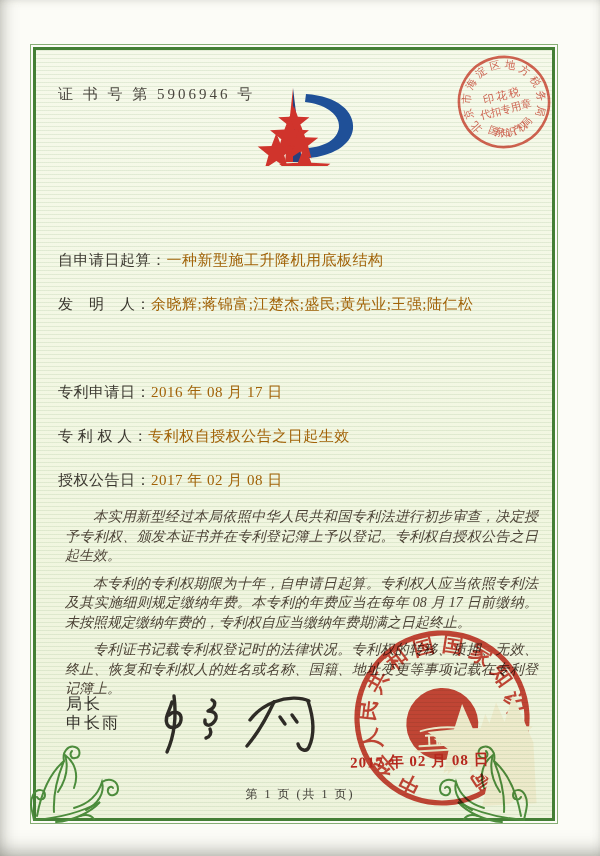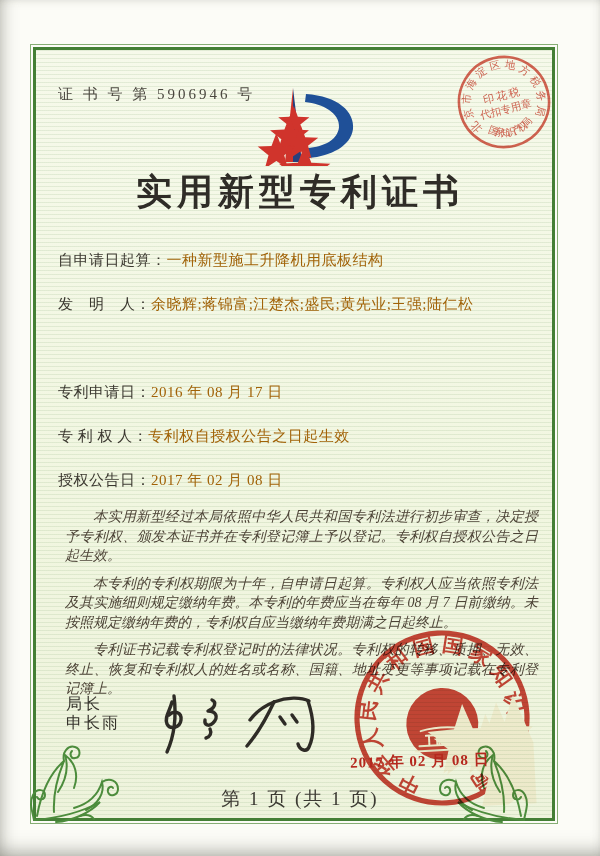--- a/index.html
+++ b/index.html
@@ -44,21 +44,21 @@
   .tax-stamp svg{color:var(--stamp-red,#d24a3a);}
   .tax-stamp text{fill:var(--stamp-red,#d24a3a);font-family:"Liberation Serif","DejaVu Serif",serif;}
   .seal{position:absolute;left:352px;top:628px;width:180px;height:180px;
     transform:rotate(-3deg);opacity:.92;z-index:3;}
   .seal svg{color:var(--seal-red,#c9382b);}
   .seal-ring{font-weight:700;}
   .seal-ring text{fill:var(--seal-red,#c9382b);font-family:"Liberation Serif","DejaVu Serif",serif;}
   .seal-date{position:absolute;left:350px;top:752px;font-size:15px;font-weight:700;
     color:#b5281e;letter-spacing:1px;transform:rotate(-1.5deg);z-index:4;white-space:nowrap;}
   .footer{position:absolute;left:0;right:0;top:786px;text-align:center;
-    font-size:19px;letter-spacing:2px;color:#3c3a33;}
+    font-size:12px;letter-spacing:2px;color:#3c3a33;}
   .flourish{position:absolute;width:96px;height:102px;color:#4c8c3c;z-index:1;}
   .flourish.left{left:28px;top:722px;}
   .flourish.right{left:434px;top:722px;transform:scaleX(-1);}
   .flourish path{stroke:currentColor;fill:none;stroke-width:2;stroke-linecap:round;}
   svg text{user-select:none;}
 </style>
 </head>
 <body>
 
 <div class="sheet">
@@ -115,41 +115,40 @@
       <polygon points="50,4 50,78 59,78" fill="#27407e"></polygon>
       <g style="color:#d0342c">
         <use href="#star" transform="translate(28,22) scale(0.40)"></use>
         <use href="#star" transform="translate(18,32) scale(0.50)"></use>
         <use href="#star" transform="translate(32,41) scale(0.45)"></use>
         <use href="#star" transform="translate(6,49) scale(0.48)"></use>
         <use href="#star" transform="translate(24,61) scale(0.66)"></use>
       </g>
     </svg>
 
-    <div class="title">实用新型专利证书</div>
 
     <div class="field-row" style="top:251px">
       <span class="lab">自申请日起算：</span><span class="val">一种新型施工升降机用底板结构</span>
     </div>
     <div class="field-row" style="top:295px">
       <span class="lab">发　明　人：</span><span class="val">余晓辉;蒋锦富;江楚杰;盛民;黄先业;王强;陆仁松</span>
     </div>
     <div class="field-row" style="top:383px">
       <span class="lab">专利申请日：</span><span class="val">2016 年 08 月 17 日</span>
     </div>
     <div class="field-row" style="top:427px">
       <span class="lab">专 利 权 人：</span><span class="val">专利权自授权公告之日起生效</span>
     </div>
     <div class="field-row" style="top:471px">
       <span class="lab">授权公告日：</span><span class="val">2017 年 02 月 08 日</span>
     </div>
 
     <div class="body-text">
       <p>本实用新型经过本局依照中华人民共和国专利法进行初步审查，决定授予专利权、颁发本证书并在专利登记簿上予以登记。专利权自授权公告之日起生效。</p>
-      <p>本专利的专利权期限为十年，自申请日起算。专利权人应当依照专利法及其实施细则规定缴纳年费。本专利的年费应当在每年 08 月 7 日前缴纳。未按照规定缴纳年费的，专利权自应当缴纳年费期满之日起终止。</p>
+      <p>本专利的专利权期限为十年，自申请日起算。专利权人应当依照专利法及其实施细则规定缴纳年费。本专利的年费应当在每年 08 月 17 日前缴纳。未按照规定缴纳年费的，专利权自应当缴纳年费期满之日起终止。</p>
       <p>专利证书记载专利权登记时的法律状况。专利权的转移、质押、无效、终止、恢复和专利权人的姓名或名称、国籍、地址变更等事项记载在专利登记簿上。</p>
     </div>
 
     <svg class="flourish left" viewBox="0 0 96 102">
       <path d="M6,98 C30,96 54,90 72,80 C62,91 44,99 28,100"></path>
       <path d="M9,94 C13,72 21,52 36,39 C29,56 25,73 26,90"></path>
       <path d="M30,70 C38,58 41,46 37,33 C47,40 51,53 46,66"></path>
       <path d="M46,86 C60,82 70,73 74,60 C77,71 70,82 58,88"></path>
       <path d="M36,39 C34,30 40,23 47,25 C53,27 53,35 47,36 C43,37 41,32 44,29"></path>
       <path d="M74,60 C82,55 90,59 90,67 C90,73 82,76 80,70 C79,66 83,63 85,66"></path>

